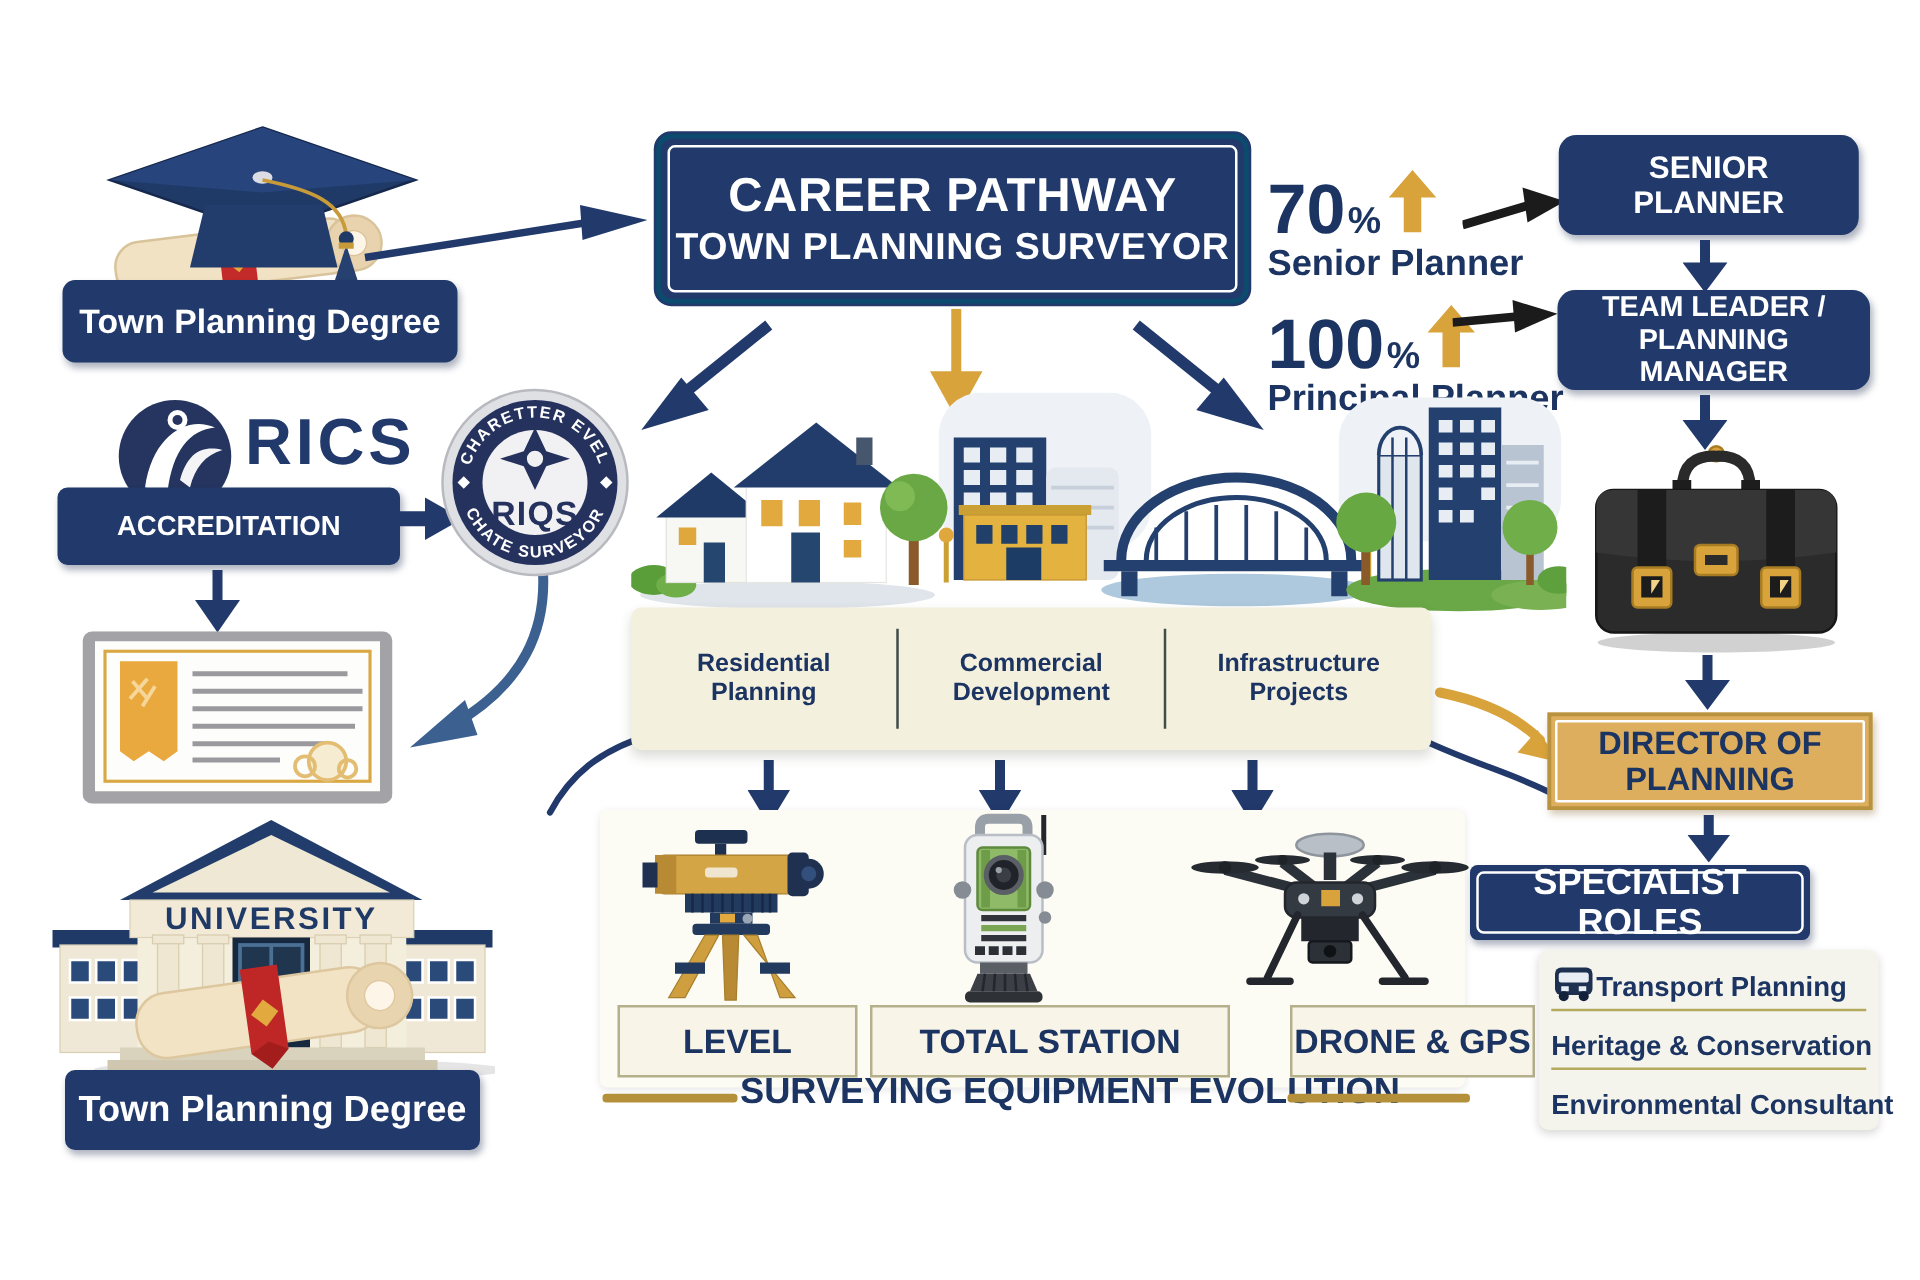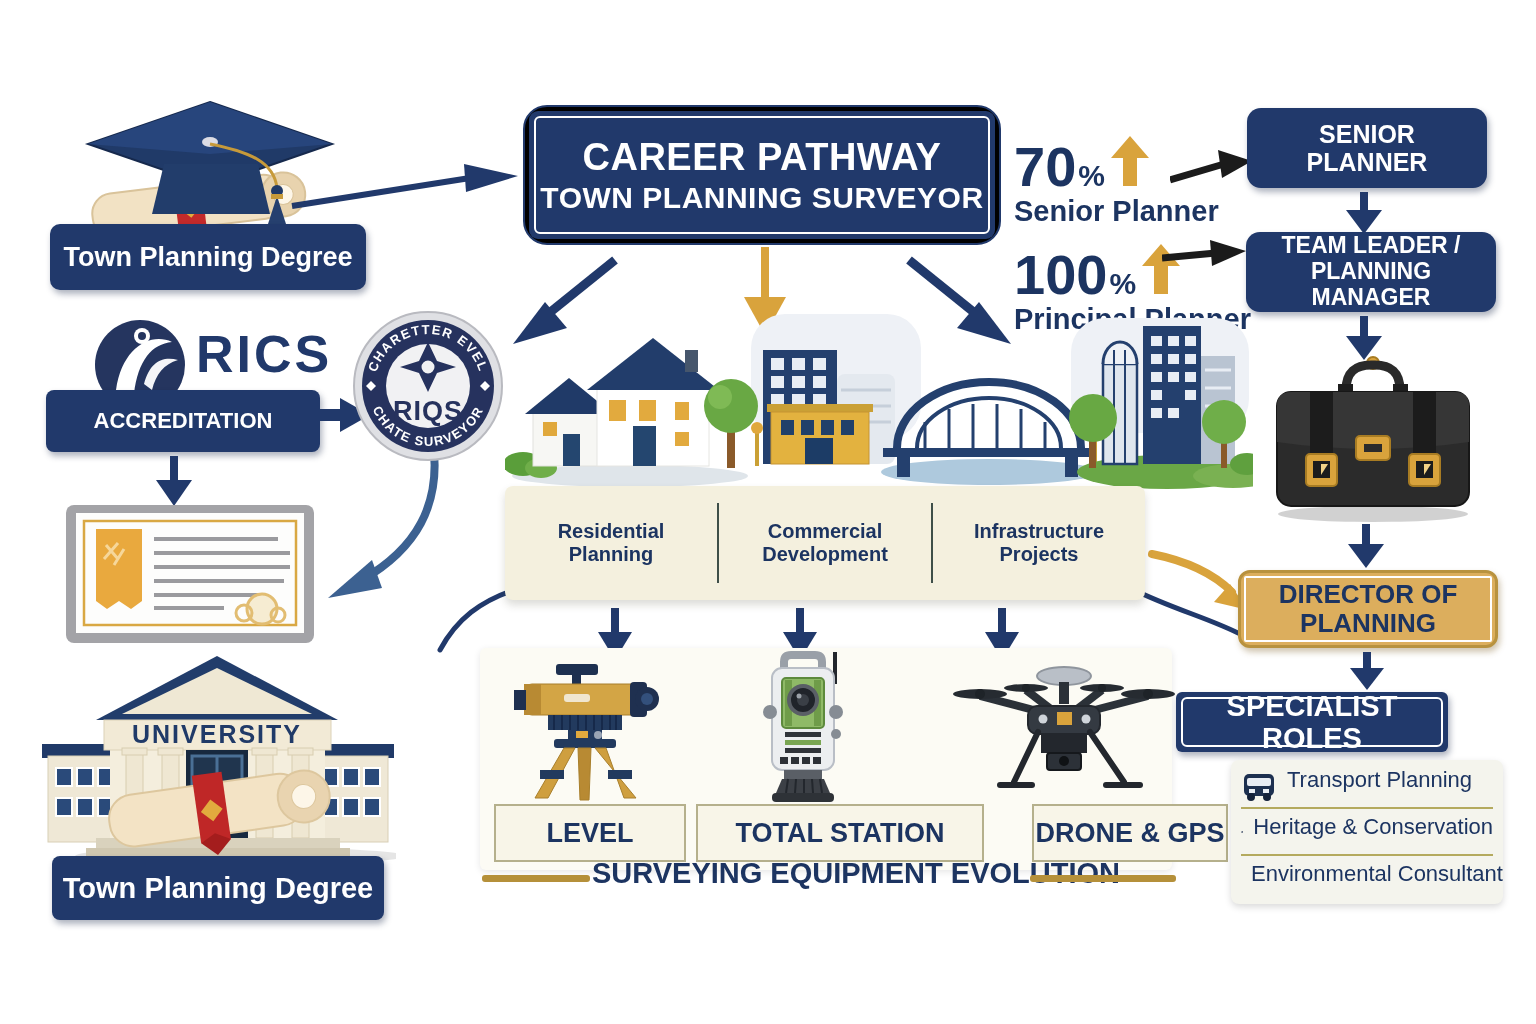--- a/index.html
+++ b/index.html
@@ -3,22 +3,22 @@
 <meta charset="utf-8">
 <style>
   html,body{margin:0;padding:0;background:#ffffff;}
   #canvas{position:relative;width:1536px;height:1024px;background:#ffffff;overflow:hidden;
           font-family:"Liberation Sans","DejaVu Sans",sans-serif;}
   .abs{position:absolute;}
   .navy-box{position:absolute;background:#21396b;color:#fff;font-weight:bold;text-align:center;
             display:flex;align-items:center;justify-content:center;border-radius:10px;
             box-shadow:2px 4px 6px rgba(20,35,70,.35);line-height:1.12;}
   .navy-box.inset::before{content:'';position:absolute;inset:5px;border:2px solid #ffffff;border-radius:6px;pointer-events:none;}
-  .title-outer{position:absolute;left:523px;top:105px;width:478px;height:140px;background:#000000;
-               border:2px solid #21396b;border-radius:24px;padding:4px;box-sizing:border-box;}
+  .title-outer{position:absolute;left:523px;top:105px;width:478px;height:140px;background:#0c4a6e;
+               border:2px solid #21396b;border-radius:14px;padding:4px;box-sizing:border-box;}
   .title-inner{position:relative;width:100%;height:100%;background:#21396b;border-radius:9px;
                display:flex;flex-direction:column;align-items:center;justify-content:center;color:#fff;}
   .title-inner::before{content:'';position:absolute;inset:5px;border:2px solid #fff;border-radius:6px;}
   .title-l1{font-size:38px;font-weight:800;letter-spacing:.5px;}
   .title-l2{font-size:30px;font-weight:800;letter-spacing:.5px;margin-top:2px;text-align:right;}
   .stat{position:absolute;color:#1c3461;margin-top:24px;}
   .stat-row{display:flex;align-items:baseline;gap:2px;}
   .stat-val{font-size:56px;font-weight:800;line-height:1;}
   .stat-unit{font-size:30px;font-weight:800;}
   .stat-label{font-size:29px;font-weight:800;margin-top:0px;white-space:nowrap;}
@@ -26,28 +26,28 @@
                 border-radius:8px;box-shadow:0 5px 9px rgba(60,60,40,.18);display:flex;align-items:center;z-index:3;}
   .sector-cell{flex:1;text-align:center;color:#1c3461;font-size:20px;font-weight:800;line-height:1.15;padding:0 8px;}
   .sector-div{width:2px;height:80px;background:#3e4f48;}
   .equip-label{position:absolute;height:58px;background:#f8f5e8;border:2px solid #b5b08c;
                display:flex;align-items:center;justify-content:center;color:#1c3461;
                font-size:27px;font-weight:800;box-sizing:border-box;z-index:3;}
   .gold-bar{position:absolute;height:7px;background:#b5903a;border-radius:3px;z-index:3;}
   .evo-caption{position:absolute;left:592px;top:857px;width:432px;text-align:center;color:#1c3461;
                font-size:29px;font-weight:800;z-index:3;white-space:nowrap;}
   .gold-box{position:absolute;left:1238px;top:570px;width:260px;height:78px;background:#dcae5d;
-            border:3px solid #b8923f;border-radius:12px;display:flex;align-items:center;justify-content:center;
+            border:3px solid #b8923f;border-radius:0;display:flex;align-items:center;justify-content:center;
             text-align:center;color:#1c3461;font-size:26px;font-weight:800;line-height:1.1;box-sizing:border-box;
             box-shadow:2px 4px 6px rgba(120,90,30,.35);}
   .gold-box::before{content:'';position:absolute;inset:3px;border:2px solid #fff;border-radius:2px;}
   .roles-panel{position:absolute;left:1231px;top:760px;width:272px;height:144px;background:#f4f4ed;
                border-radius:8px;box-shadow:0 3px 7px rgba(0,0,0,.15);display:flex;flex-direction:column;
                justify-content:space-evenly;padding:2px 10px;box-sizing:border-box;z-index:3;}
-  .role-row{display:flex;align-items:flex-start;gap:10px;color:#1c3461;font-size:22px;font-weight:400;
+  .role-row{display:flex;align-items:flex-end;color:#1c3461;font-size:22px;font-weight:700;
             padding:4px 0;white-space:nowrap;}
   .role-row:not(:last-child){border-bottom:2px solid #b4aa5e;}
   .rics-word{position:absolute;left:196px;top:324px;font-size:52px;font-weight:800;color:#21396b;letter-spacing:3px;z-index:2;}
   .equip-bg{position:absolute;left:480px;top:648px;width:692px;height:222px;background:#fcfbf4;
             border-radius:6px;box-shadow:0 2px 7px rgba(0,0,0,.10);z-index:0;}
 </style>
 </head>
 <body>
 
 <div id="canvas">

